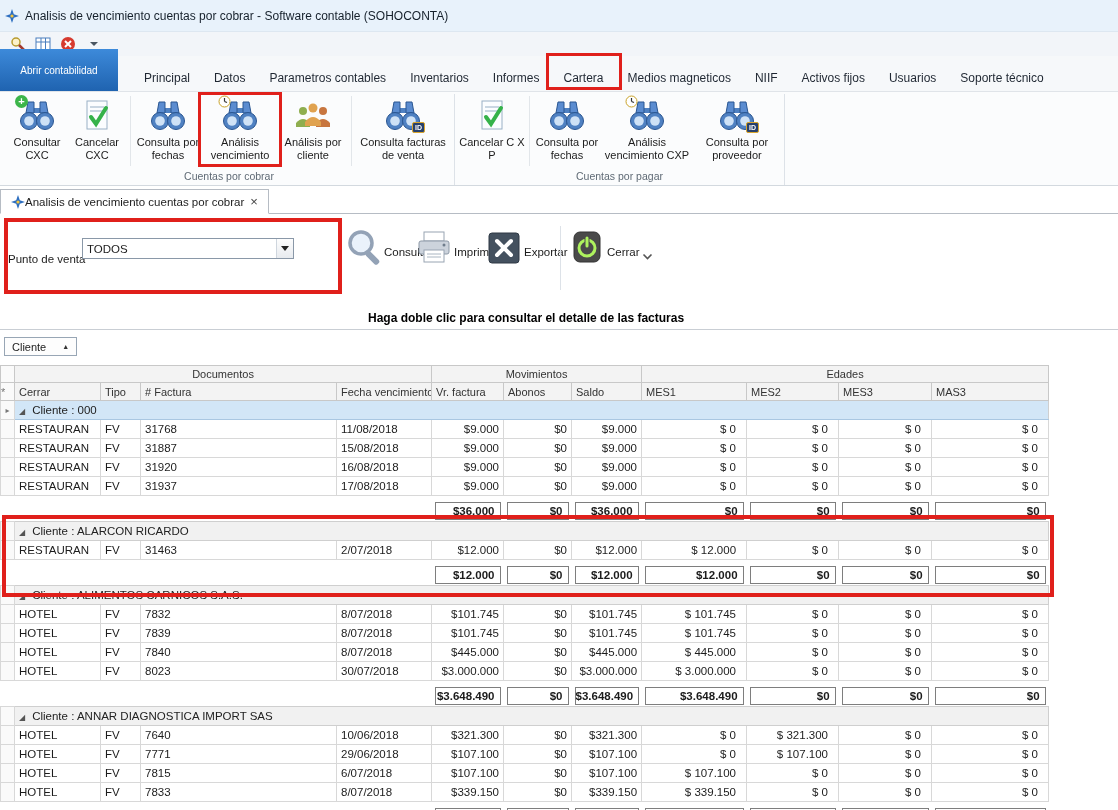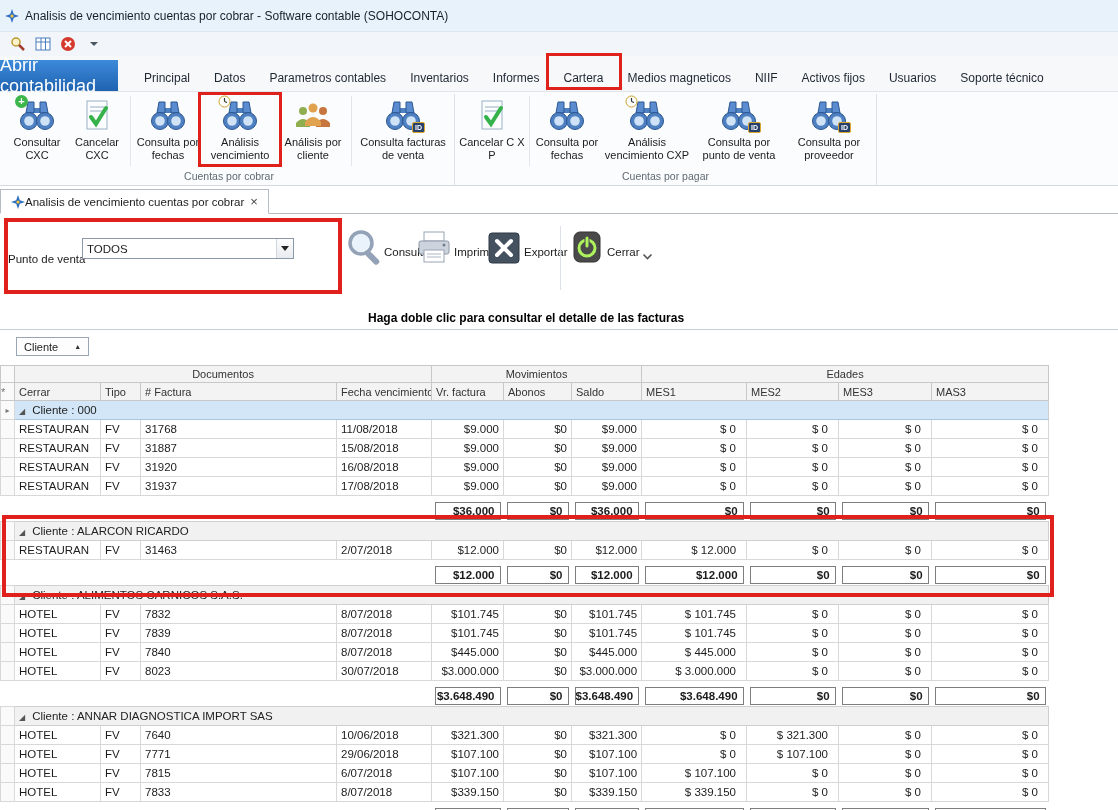--- a/index.html
+++ b/index.html
@@ -12,21 +12,21 @@
   .titlebar .t{font-size:12px;color:#15202b}
   .appicon{display:inline-flex;width:14px;height:14px;align-items:center;justify-content:center}
 
   
   .qat{height:24px;background:#f2f5f9;display:flex;align-items:center;gap:7px;padding-left:9px}
   .qi{width:18px;height:18px;display:flex;align-items:center;justify-content:center;cursor:default}
   .qdrop{width:0;height:0;border-left:4px solid transparent;border-right:4px solid transparent;border-top:4px solid #4a5662;margin-left:6px}
 
   
   .tabrow{height:36px;background:#f6f8fa;display:flex;align-items:flex-end;border-bottom:1px solid #e0e4e9}
-  .appbtn{width:118px;height:31px;background:linear-gradient(#3d8ada,#1f63b0);color:#fff;display:flex;align-items:center;justify-content:center;font-size:18px;cursor:default}
+  .appbtn{width:118px;height:42px;background:linear-gradient(#3d8ada,#1f63b0);color:#fff;display:flex;align-items:center;justify-content:center;font-size:10px;cursor:default}
   .tabstrip{display:flex;align-items:flex-end;margin-left:14px}
   .rtab{position:relative;padding:0 12px;height:26px;line-height:26px;font-size:12px;color:#1f2732;white-space:nowrap;cursor:default}
 
   
   .redbox{position:absolute;border:3px solid var(--ann,#e0201b);pointer-events:none;z-index:60}
   .ann-tab{top:-12px;bottom:1px;left:-6px;right:-6px}
   .ann-btn{top:-2px;bottom:3px;left:-4px;right:-4px}
   .ann-filter{left:4px;top:4px;width:338px;height:76px;border-width:4px}
   .ann-group{left:2px;top:150px;width:1052px;height:82px;border-width:4px}
 
@@ -67,21 +67,21 @@
   .carr{width:0;height:0;border-left:4px solid transparent;border-right:4px solid transparent;border-top:5px solid #222}
   .actions{position:absolute;left:344px;top:10px;display:flex;align-items:flex-start}
   .abtn{width:70px;display:flex;flex-direction:row;align-items:center;cursor:default}
   .abtn .aicon{height:50px;display:flex;align-items:center;justify-content:center}
   .abtn .lab{font-size:11.5px;color:#1c1c1c;margin-top:6px}
   .adiv{width:1px;background:#dde2e8;height:64px;margin:2px 6px 0}
   .morechev{position:absolute;left:642px;top:36px;cursor:default}
   .hint{position:absolute;left:368px;top:97px;font-weight:bold;font-size:12px;color:#000}
 
   
-  .groupbar{height:36px;background:#fff;border-top:1px solid #c9ced4;padding:7px 0 0 16px}
+  .groupbar{height:36px;background:#fff;border-top:1px solid #c9ced4;padding:7px 0 0 4px}
   .chip{display:inline-flex;align-items:center;gap:16px;border:1px solid #98a6b5;height:19px;padding:0 7px;font-size:11px;background:#fdfdfd;cursor:default}
   .sorticon{font-size:7px;color:#333}
 
   
   #gridwrap{position:relative}
   table.grid-table{border-collapse:collapse;table-layout:fixed;width:1048px;font-size:11.5px}
   .grid-table th,.grid-table td{overflow:hidden;white-space:nowrap;padding:0 4px;vertical-align:middle}
   .grid-table thead th{background:#f3f3f3;border:1px solid #c8c8c8;font-weight:normal;color:#333}
   .grid-table tr.h1 th{height:17px;text-align:center;font-size:11px}
   .grid-table tr.h2 th{height:18px;text-align:left;font-size:11px}
@@ -289,35 +289,20 @@
                 <circle cx="26" cy="22" r="4.8" fill="#cfe2f6"></circle>
               </svg>
               <span class="ov ovclock" data-name="clock-overlay-icon"><svg width="13" height="13" viewBox="0 0 13 13">
                   <circle cx="6.5" cy="6.5" r="5.5" fill="#ffffff" stroke="#c9a227"></circle>
                   <line x1="6.5" y1="6.5" x2="6.5" y2="3" stroke="#333333" stroke-width="1.2"></line>
                   <line x1="6.5" y1="6.5" x2="9" y2="7.5" stroke="#333333" stroke-width="1.2"></line>
                 </svg></span>
             </span>
             <div class="lab" data-name="ribbon-button-label">Análisis vencimiento CXP</div>
           </div>
-          <div class="rbtn" data-name="ribbon-button-consulta-por-punto-de-venta">
-            <span class="icon40" data-name="binoculars-id-icon">
-              <svg width="36" height="34" viewBox="0 0 36 34">
-                <rect x="14" y="9" width="8" height="5" fill="#4f81c2"></rect>
-                <path d="M9 3 L15 3 L15 14 L7 14 Z" fill="#5b8cd0" stroke="#2a5691"></path>
-                <path d="M27 3 L21 3 L21 14 L29 14 Z" fill="#5b8cd0" stroke="#2a5691"></path>
-                <circle cx="10" cy="22" r="8.5" fill="#4f81c2" stroke="#2a5691"></circle>
-                <circle cx="26" cy="22" r="8.5" fill="#4f81c2" stroke="#2a5691"></circle>
-                <circle cx="10" cy="22" r="4.8" fill="#cfe2f6"></circle>
-                <circle cx="26" cy="22" r="4.8" fill="#cfe2f6"></circle>
-              </svg>
-              <span class="ov ovid" data-name="id-overlay-icon">ID</span>
-            </span>
-            <div class="lab" data-name="ribbon-button-label">Consulta por punto de venta</div>
-          </div>
           <div class="rbtn" data-name="ribbon-button-consulta-por-proveedor">
             <span class="icon40" data-name="binoculars-id-icon">
               <svg width="36" height="34" viewBox="0 0 36 34">
                 <rect x="14" y="9" width="8" height="5" fill="#4f81c2"></rect>
                 <path d="M9 3 L15 3 L15 14 L7 14 Z" fill="#5b8cd0" stroke="#2a5691"></path>
                 <path d="M27 3 L21 3 L21 14 L29 14 Z" fill="#5b8cd0" stroke="#2a5691"></path>
                 <circle cx="10" cy="22" r="8.5" fill="#4f81c2" stroke="#2a5691"></circle>
                 <circle cx="26" cy="22" r="8.5" fill="#4f81c2" stroke="#2a5691"></circle>
                 <circle cx="10" cy="22" r="4.8" fill="#cfe2f6"></circle>
                 <circle cx="26" cy="22" r="4.8" fill="#cfe2f6"></circle>

